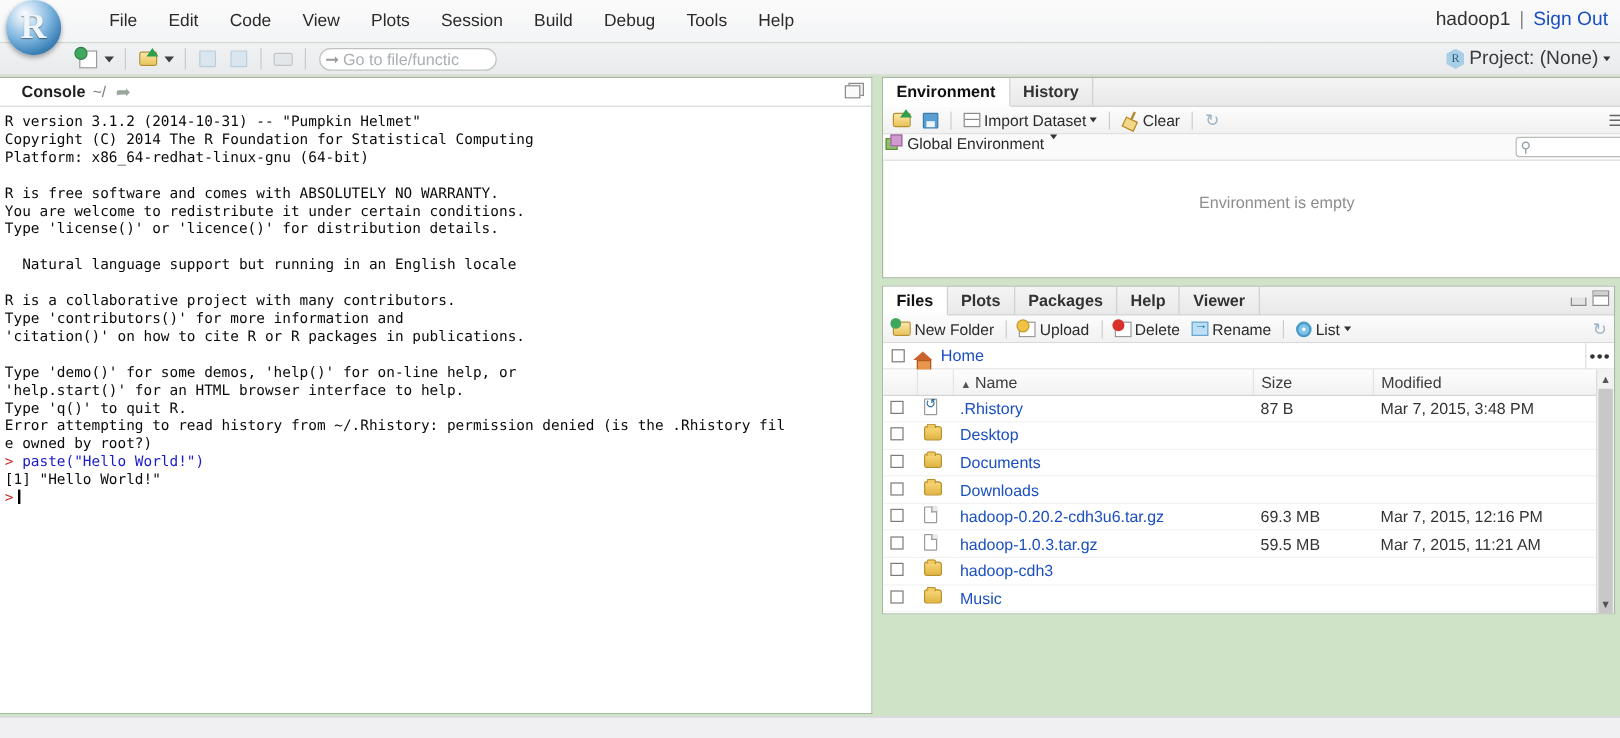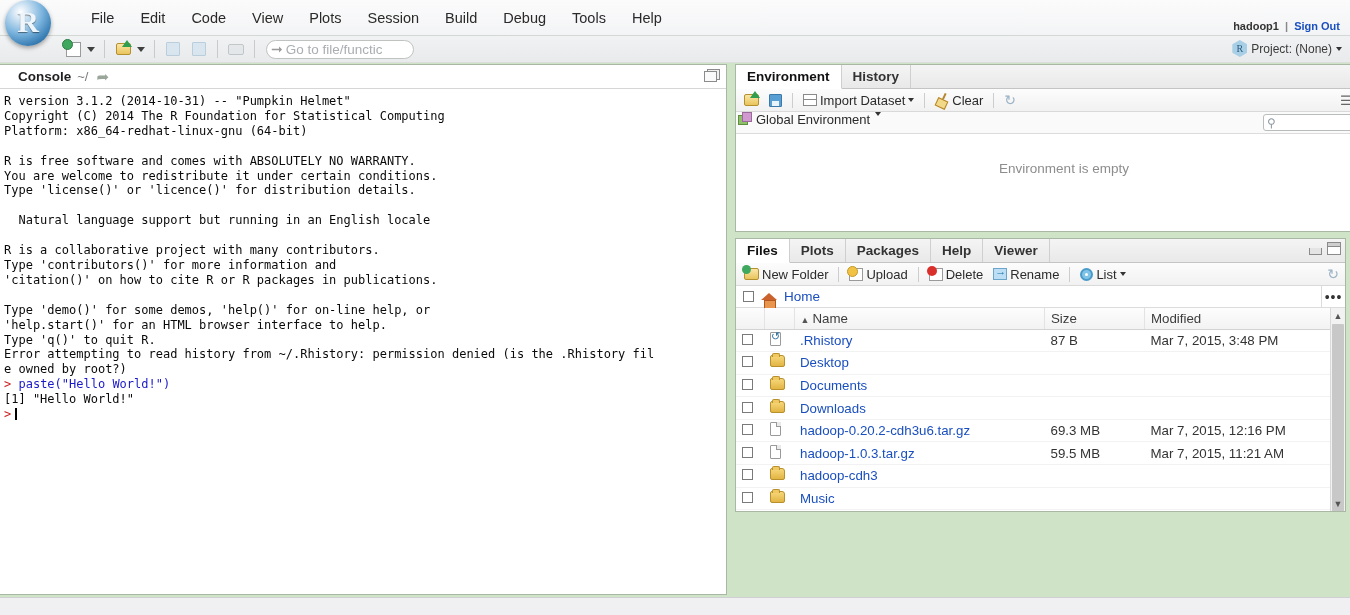--- a/index.html
+++ b/index.html
@@ -39,22 +39,22 @@
     font-weight: bold; font-size: 30px;
     color: #eef6fc;
     text-shadow: 0 1px 1px rgba(0,0,0,0.45);
   }
   .menuitems { margin-left: 78px; display: flex; gap: 0px; justify-content: center; }
   .menuitem {
     padding: 4px 13px; font-size: 14.5px; color: #2a2a2a; cursor: default;
     white-space: nowrap;
   }
   .userbox {
-    position: absolute; right: 10px; top: 20px;
-    font-size: 11px; color: #333; font-weight: bold;
+    position: absolute; right: 10px; top: 8px;
+    font-size: 16px; color: #333;
   }
   .userbox .sep { color: #888; margin: 0 3px; }
   .userbox a { color: #1a4fbf; text-decoration: none; }
 
   
   .toolbar {
     position: absolute; left: 0; top: 36px; width: 1350px; height: 27px;
     background: linear-gradient(to bottom, #f1f2f3 0%, #e9eaec 100%);
     border-bottom: 1px solid #dcdedc;
     display: flex; align-items: center;
@@ -73,21 +73,21 @@
     margin-left: 6px; width: 148px; height: 19px;
     background: #fff; border: 1px solid #bfc3c0; border-radius: 10px;
     display: flex; align-items: center; padding-left: 4px; overflow: hidden;
   }
   .gotofile .ph {
     font-size: 13.5px; color: #a9aeb2; margin-left: 3px; white-space: nowrap;
   }
   .project-box {
     position: absolute; right: 8px; top: 4px;
     display: flex; align-items: center; gap: 4px;
-    font-size: 12px; color: #3b3b3b;
+    font-size: 16px; color: #3b3b3b;
   }
   .hexicon {
     width: 15px; height: 17px; background: #a8cfe6;
     clip-path: polygon(50% 0%, 100% 25%, 100% 75%, 50% 100%, 0% 75%, 0% 25%);
     border: 0; position: relative;
   }
   .hexicon::after {
     content: "R"; position: absolute; inset: 0; text-align: center;
     font-family: "Liberation Serif", serif; font-size: 10px; color: #2c5d80; line-height: 17px;
   }

